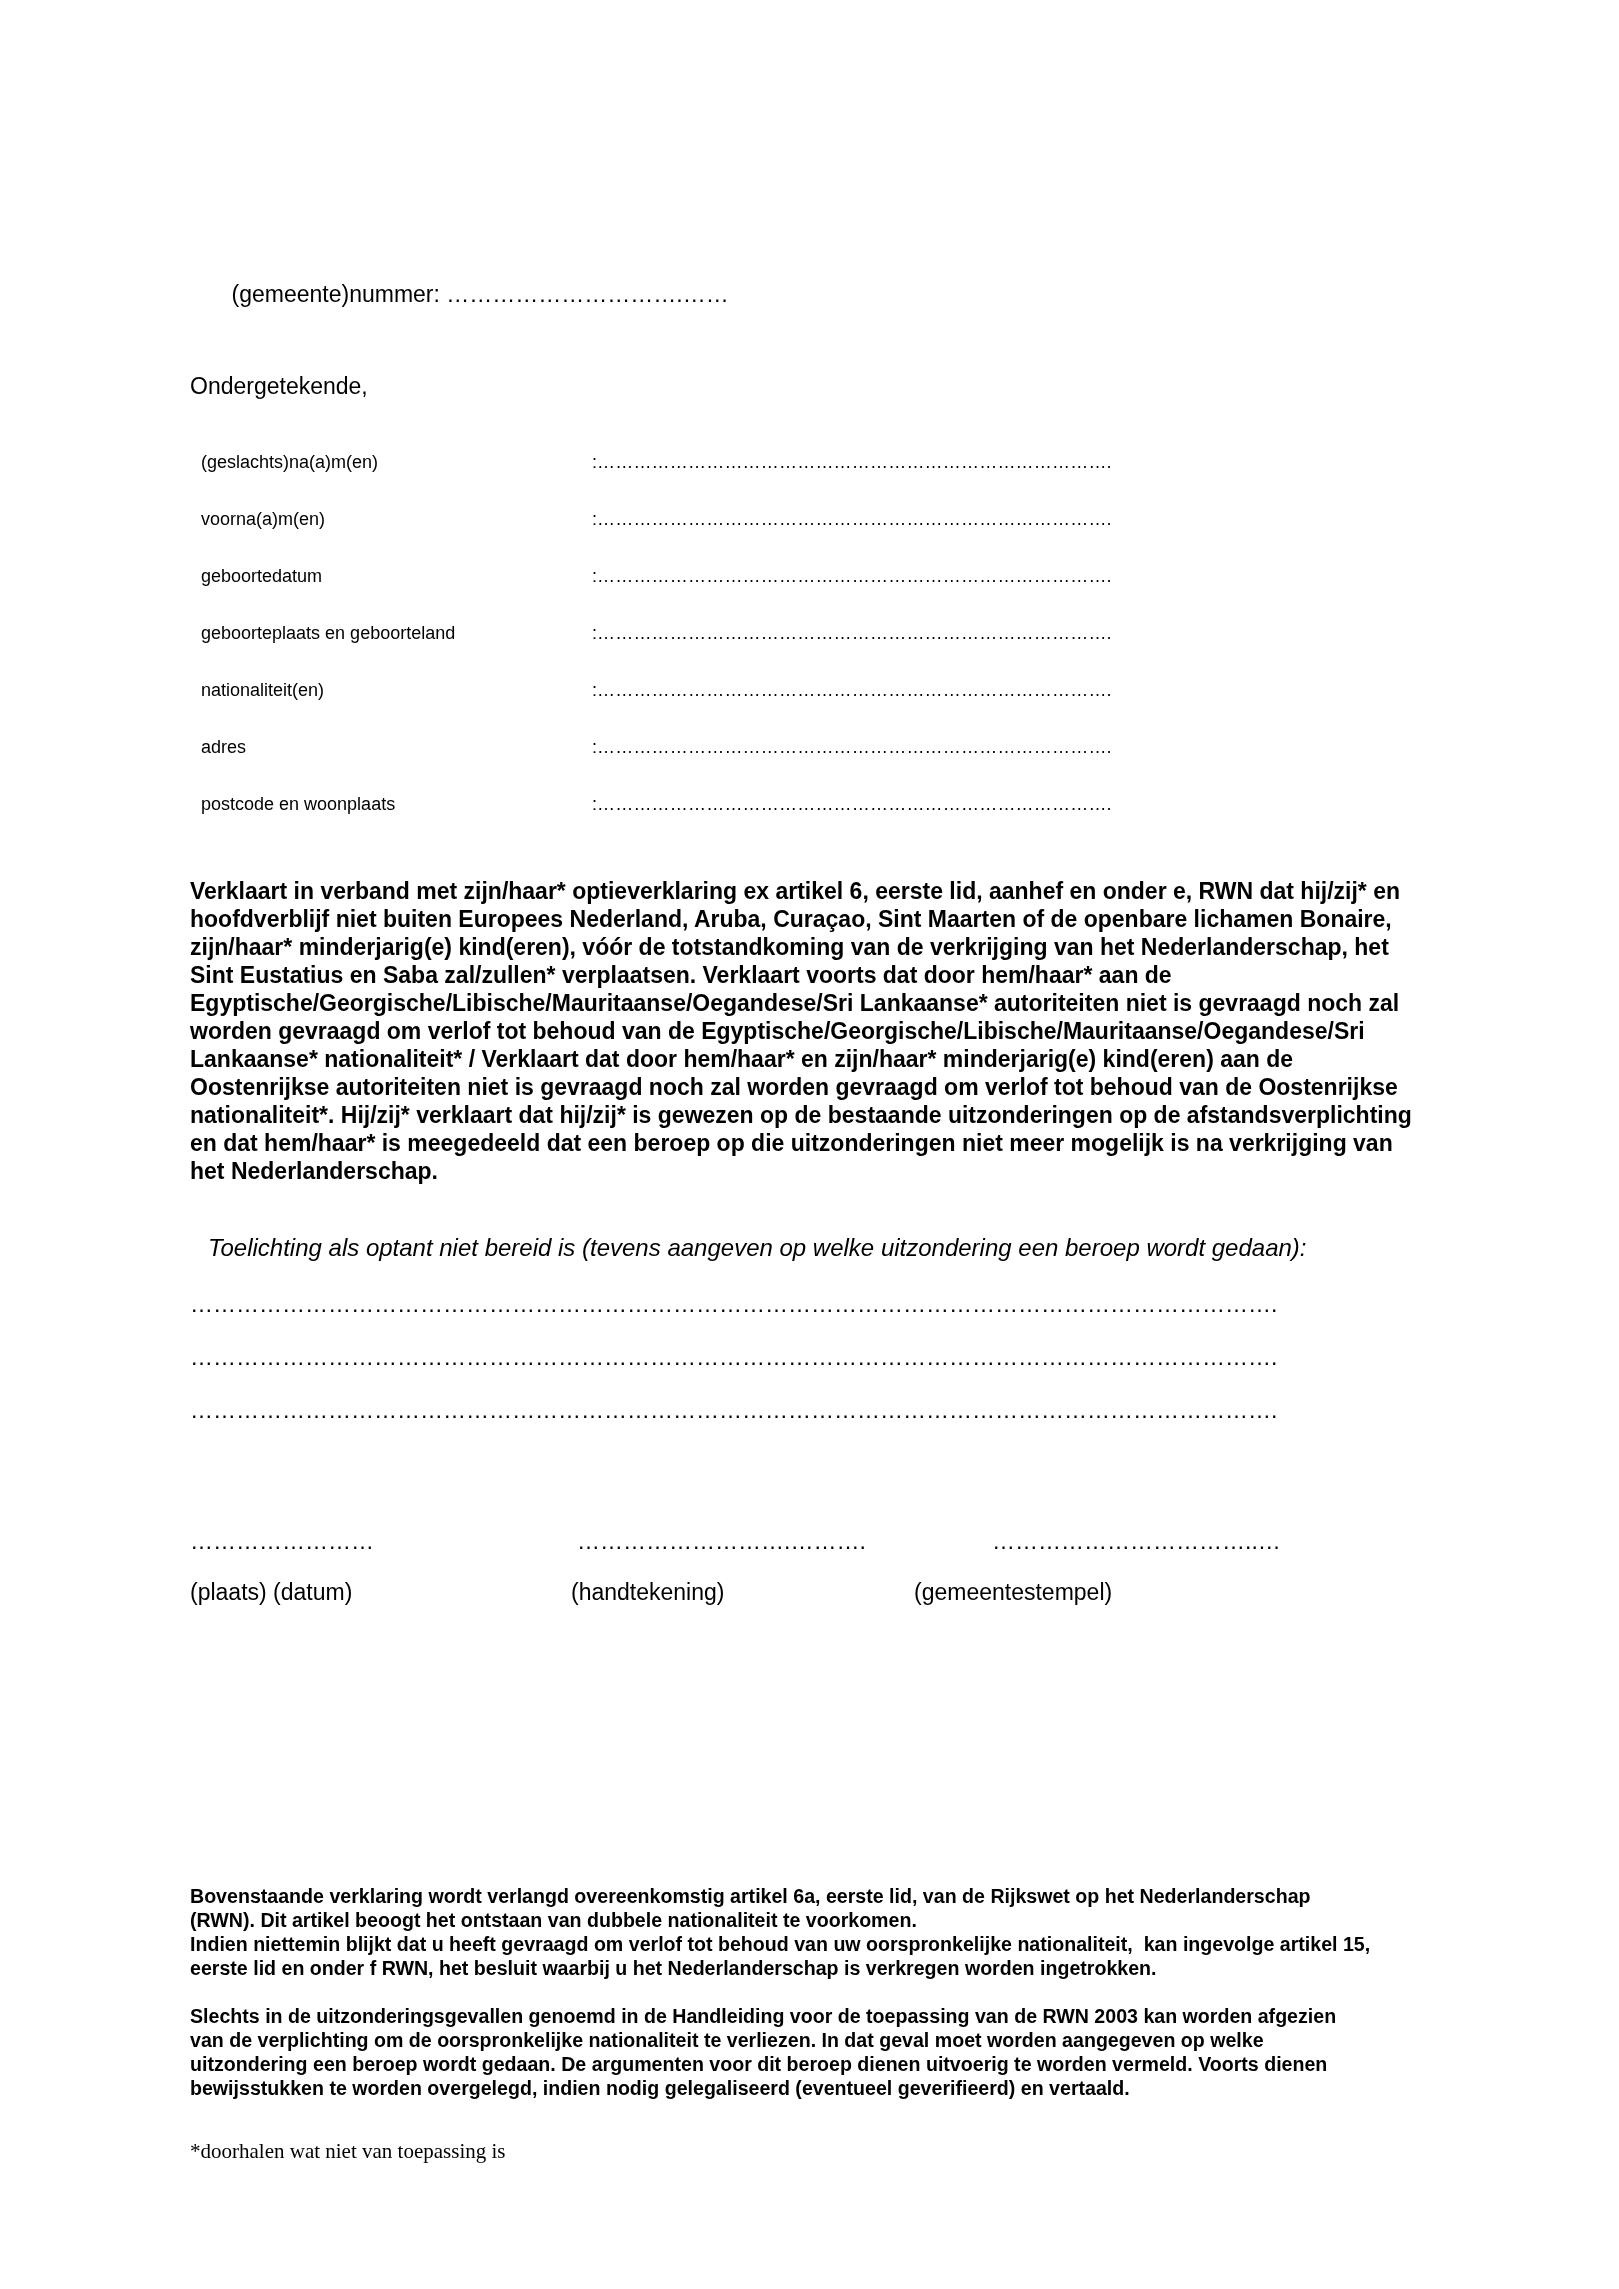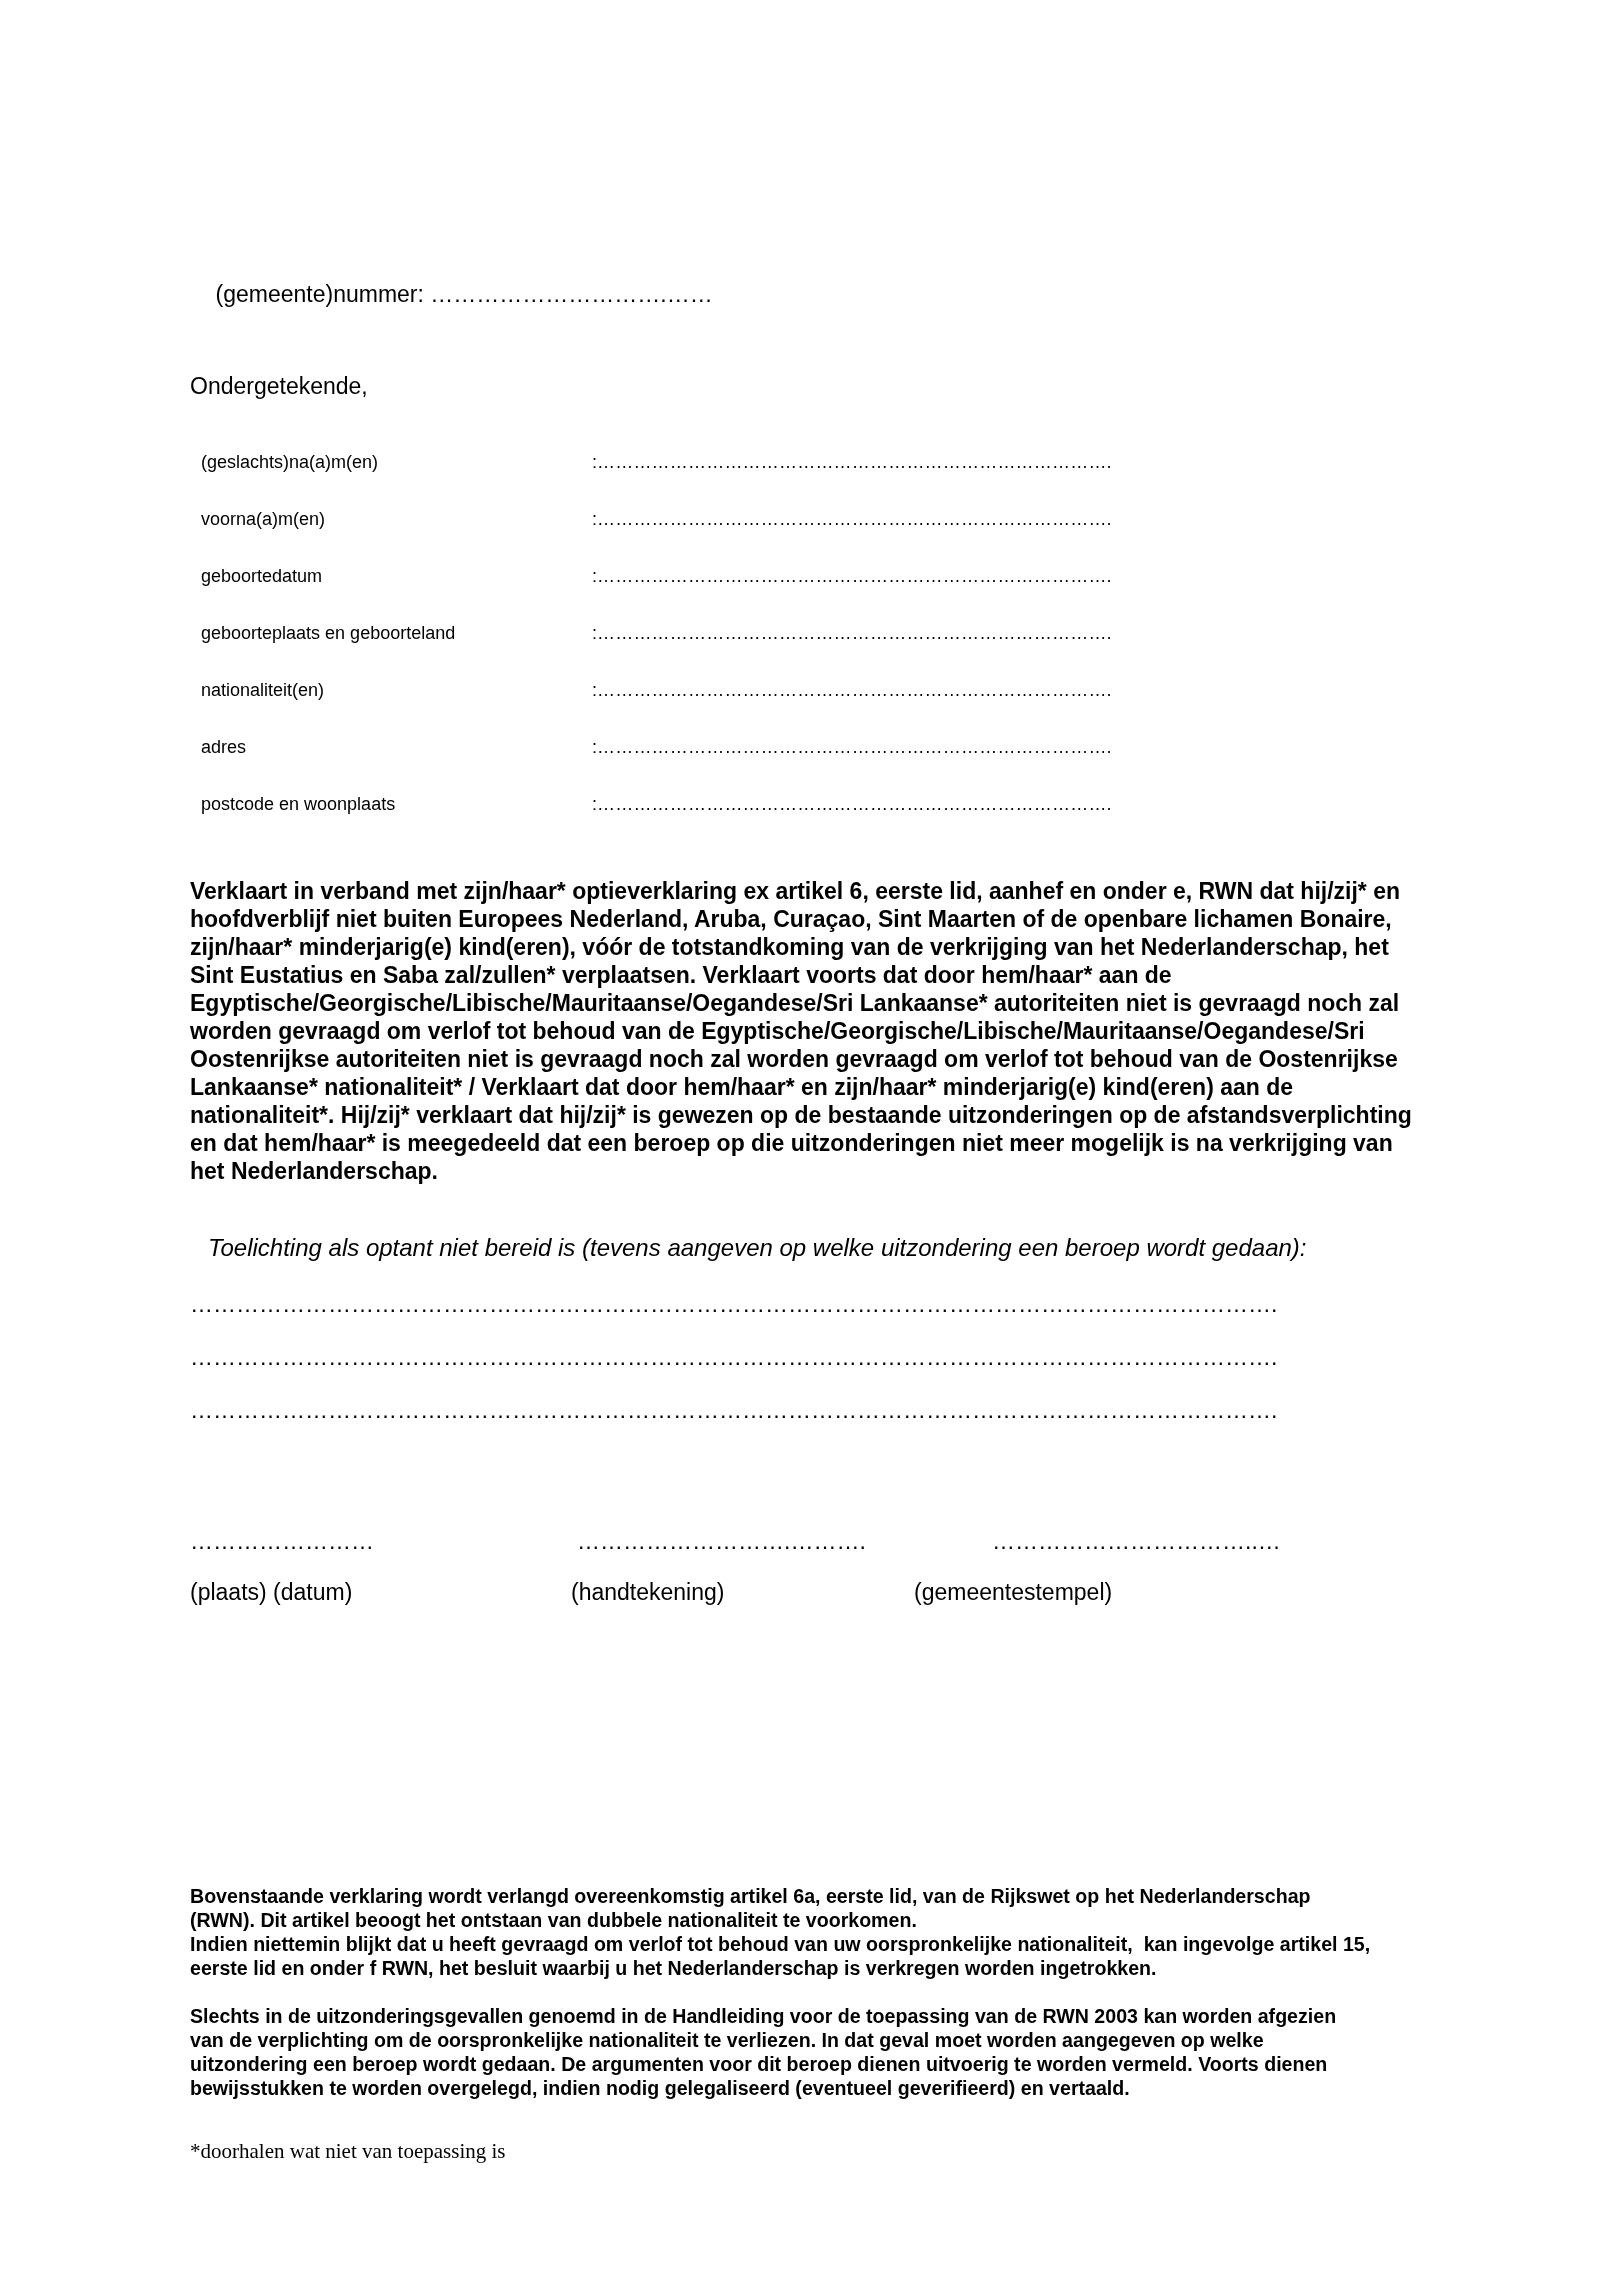--- a/index.html
+++ b/index.html
@@ -21,21 +21,21 @@
     left: 0;
     top: 0;
     width: 1619px;
     height: 2290px;
     background: #ffffff;
   }
 
   
   .header-row {
     position: absolute;
-    left: 190px;
+    left: 206px;
     top: 254px;
     font-size: 23px;
     white-space: pre;
   }
 
   .ondergetekende {
     position: absolute;
     left: 190px;
     top: 373px;
     font-size: 23px;
@@ -206,22 +206,22 @@
     </div>
   </div>
 
   <div class="declaration">
     <span class="ln">Verklaart in verband met zijn/haar* optieverklaring ex artikel 6, eerste lid, aanhef en onder e, RWN dat hij/zij* en</span>
     <span class="ln">hoofdverblijf niet buiten Europees Nederland, Aruba, Curaçao, Sint Maarten of de openbare lichamen Bonaire,</span>
     <span class="ln">zijn/haar* minderjarig(e) kind(eren), vóór de totstandkoming van de verkrijging van het Nederlanderschap, het</span>
     <span class="ln">Sint Eustatius en Saba zal/zullen* verplaatsen. Verklaart voorts dat door hem/haar* aan de</span>
     <span class="ln">Egyptische/Georgische/Libische/Mauritaanse/Oegandese/Sri Lankaanse* autoriteiten niet is gevraagd noch zal</span>
     <span class="ln">worden gevraagd om verlof tot behoud van de Egyptische/Georgische/Libische/Mauritaanse/Oegandese/Sri</span>
+    <span class="ln">Lankaanse* nationaliteit* / Verklaart dat door hem/haar* en zijn/haar* minderjarig(e) kind(eren) aan de</span>
     <span class="ln">Oostenrijkse autoriteiten niet is gevraagd noch zal worden gevraagd om verlof tot behoud van de Oostenrijkse</span>
-    <span class="ln">Lankaanse* nationaliteit* / Verklaart dat door hem/haar* en zijn/haar* minderjarig(e) kind(eren) aan de</span>
     <span class="ln">nationaliteit*. Hij/zij* verklaart dat hij/zij* is gewezen op de bestaande uitzonderingen op de afstandsverplichting</span>
     <span class="ln">en dat hem/haar* is meegedeeld dat een beroep op die uitzonderingen niet meer mogelijk is na verkrijging van</span>
     <span class="ln">het Nederlanderschap.</span>
   </div>
 
   <div class="toelichting">Toelichting als optant niet bereid is (tevens aangeven op welke uitzondering een beroep wordt gedaan):</div>
 
   <div class="answer-lines">
     <div class="answer-line">…………………………………………………………………………………………………………………………….</div>
     <div class="answer-line">…………………………………………………………………………………………………………………………….</div>

